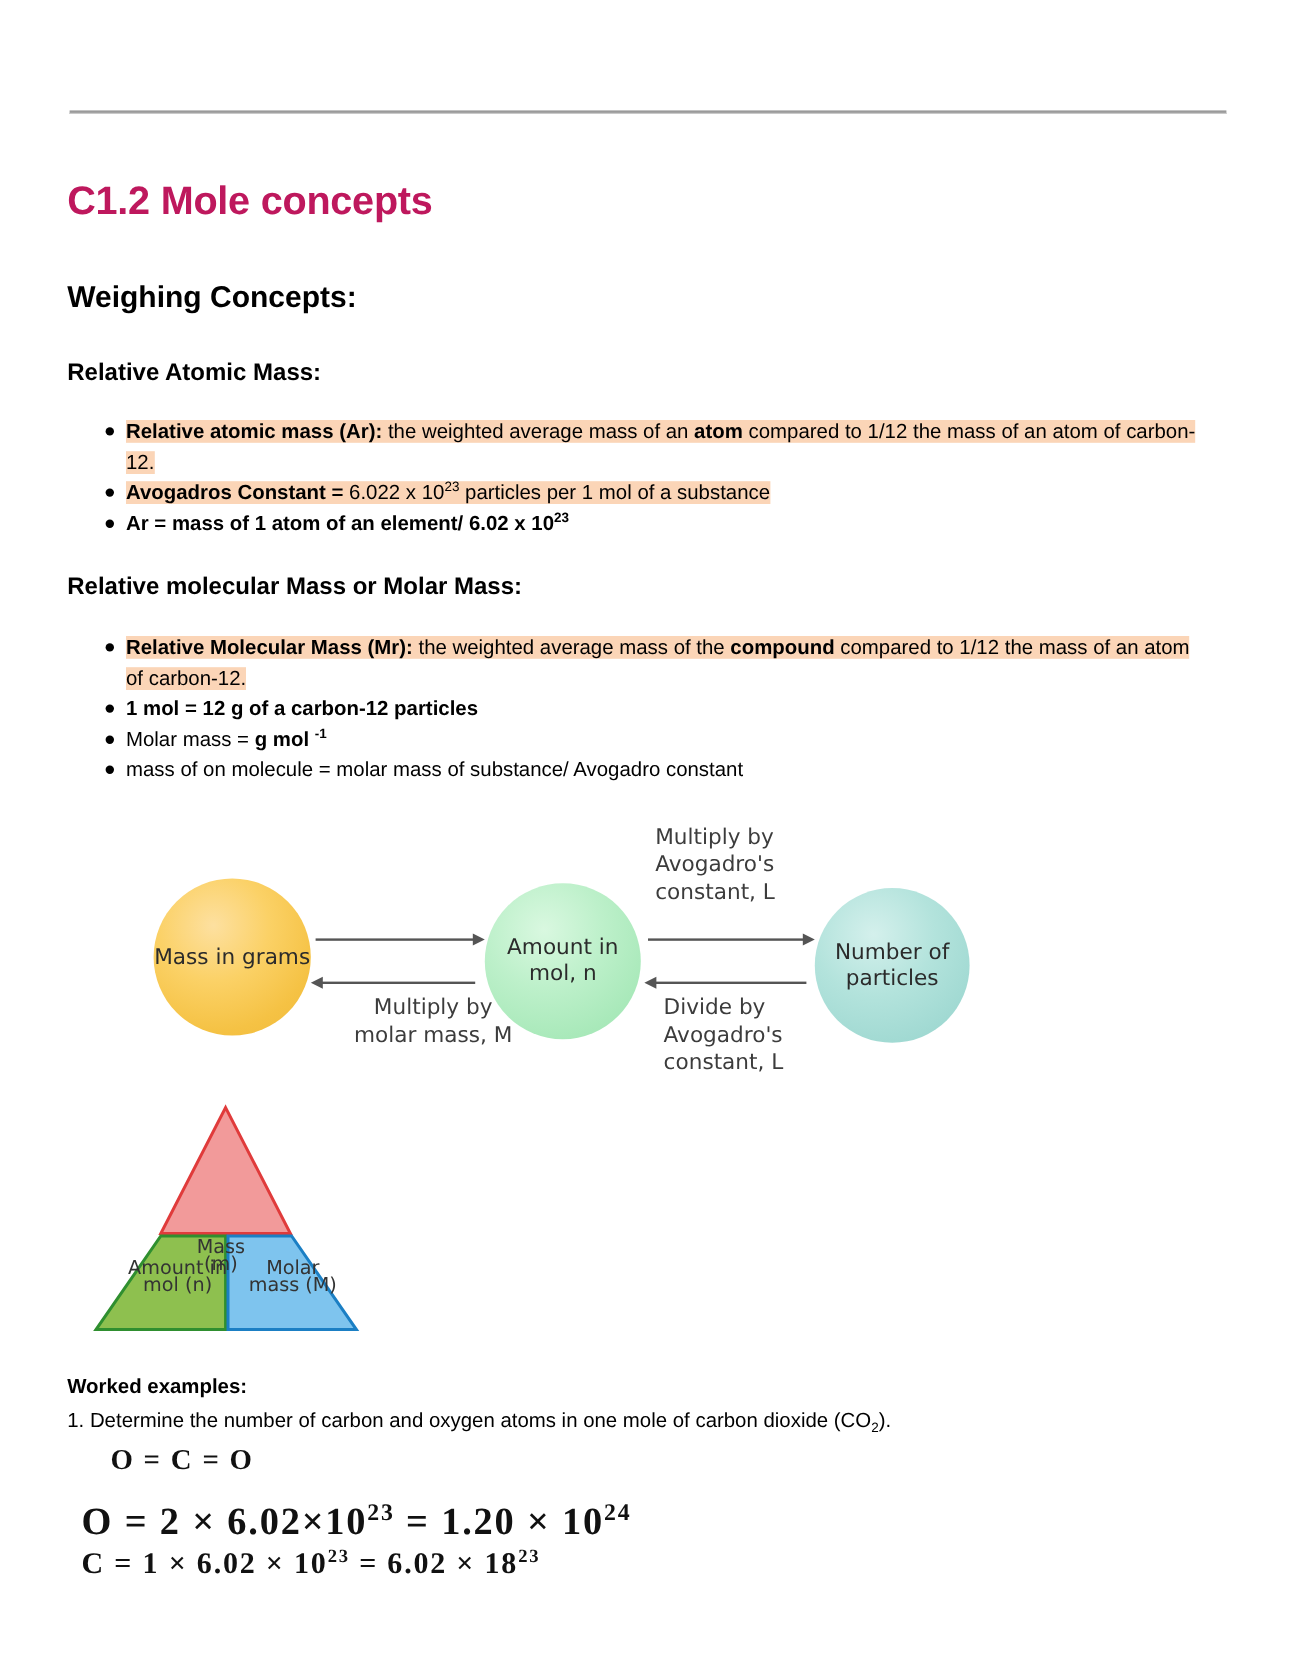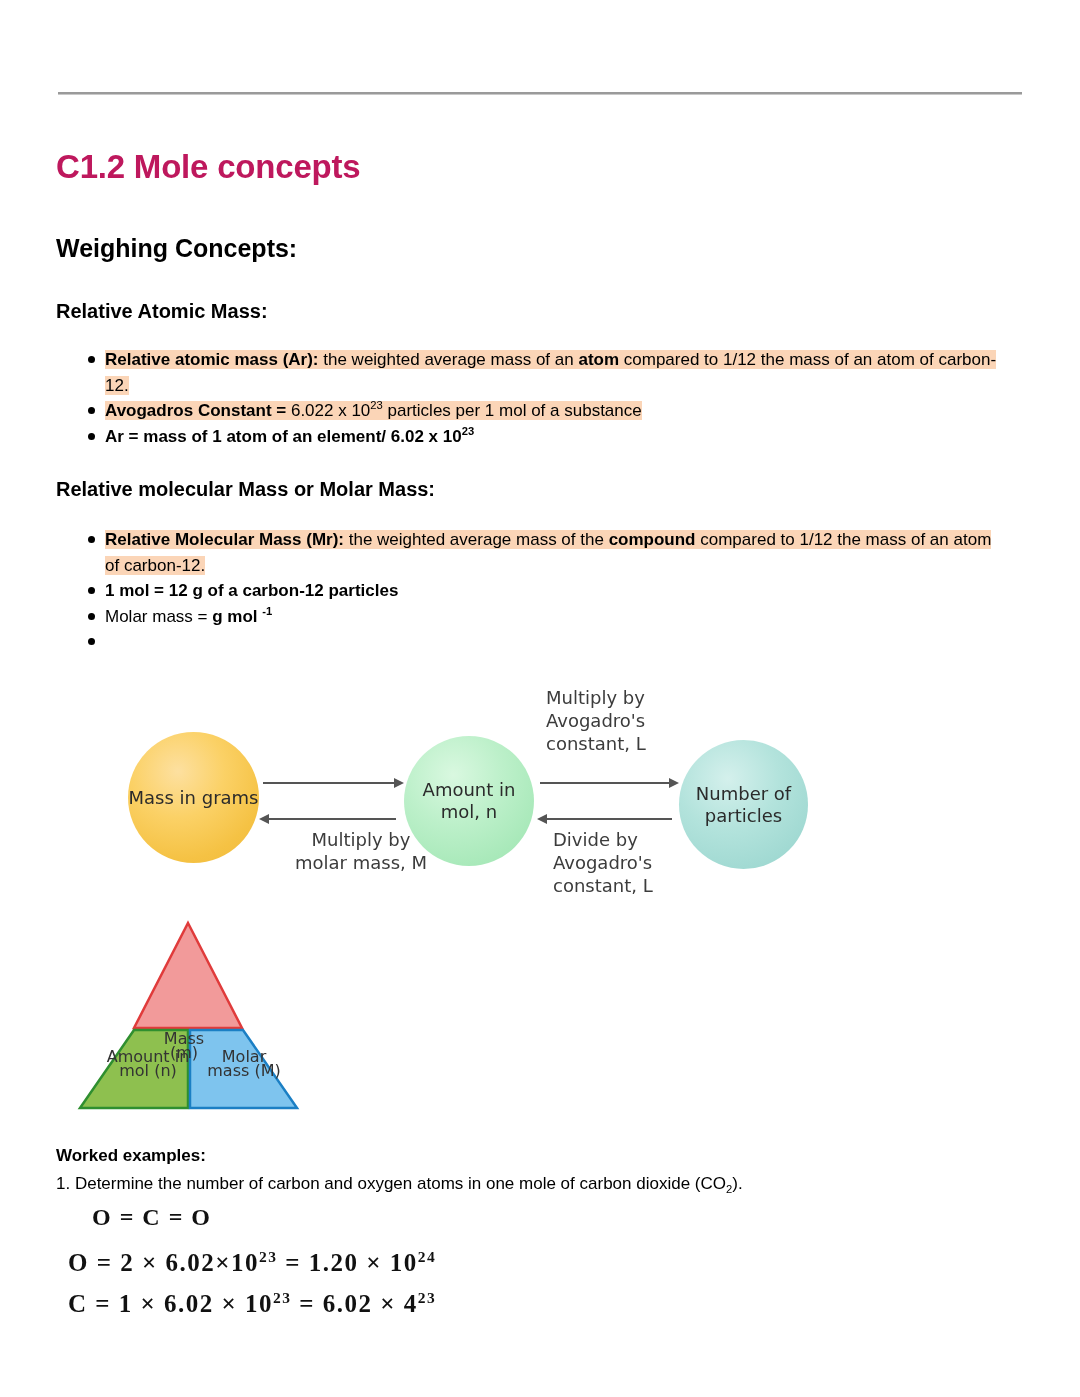--- a/index.html
+++ b/index.html
@@ -213,21 +213,21 @@
   }
 
   .handwrite {
     position: absolute;
     font-family: Liberation Serif, serif;
     font-weight: bold;
     color: #111111;
     letter-spacing: 1.5px;
   }
   .hw-1 { left: 92px; top: 1204px; font-size: 24px; }
-  .hw-2 { left: 68px; top: 1249px; font-size: 25px; }
+  .hw-2 { left: 68px; top: 1249px; font-size: 32px; }
   .hw-3 { left: 68px; top: 1290px; font-size: 25px; }
   .handwrite sup { font-size: 0.62em; }
 </style>
 </head>
 <body>
 
 <div class="page">
 
   <div class="top-rule"></div>
 
@@ -268,20 +268,21 @@
       <b>1 mol = 12 g of a carbon-12 particles</b>
     </div>
 
     <div class="bline">
       <span class="bullet-dot"></span>
       <span>Molar mass = </span><b>g mol </b><b><sup>-1</sup></b>
     </div>
 
     <div class="bline">
       <span class="bullet-dot"></span>
+      <span>mass of on molecule = molar mass of substance/ Avogadro constant</span>
     </div>
 
   </div>
 
   <div class="diagram">
 
     <div class="circ circ-mass">Mass in
 grams</div>
     <div class="circ circ-mol">Amount
 in mol, n</div>
@@ -318,15 +319,15 @@
   </div>
 
   <div class="h4">Worked examples:</div>
 
   <div class="we-line"><span>1. Determine the number of carbon and oxygen atoms in one mole of carbon dioxide (CO</span><sub>2</sub><span>).</span></div>
 
   <div class="handwrite hw-1">O = C = O</div>
 
   <div class="handwrite hw-2"><span>O = 2 × 6.02×10</span><sup>23</sup><span> = 1.20 × 10</span><sup>24</sup></div>
 
-  <div class="handwrite hw-3"><span>C = 1 × 6.02 × 10</span><sup>23</sup><span> = 6.02 × 4</span><sup>23</sup></div>
+  <div class="handwrite hw-3"><span>C = 1 × 6.02 × 10</span><sup>23</sup><span> = 6.02 × 18</span><sup>23</sup></div>
 
 </div>
 
 </body></html>

